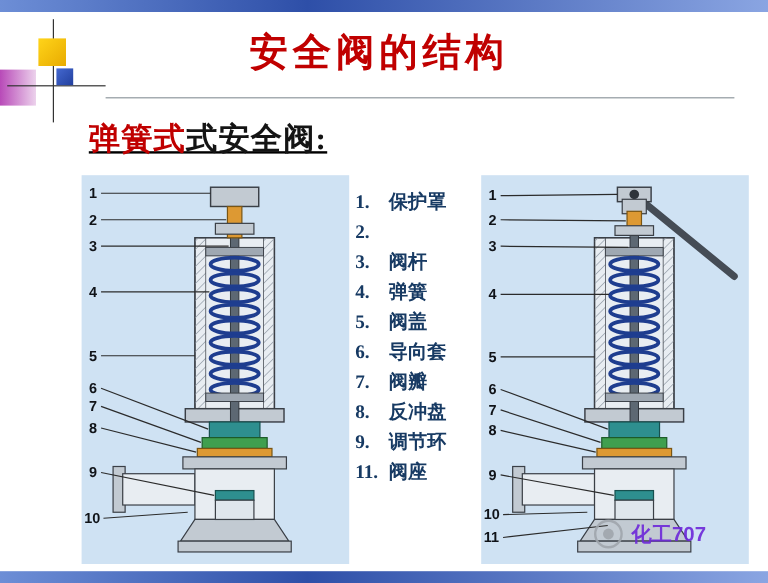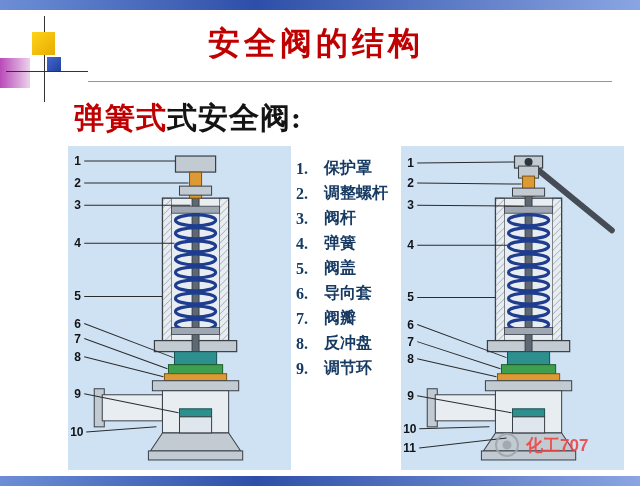--- a/index.html
+++ b/index.html
@@ -29,21 +29,21 @@
     position:absolute; left:50px; right:10px; top:24px; text-align:center;
     font-family:"Liberation Serif", serif;
     font-size:32px; line-height:38px; font-weight:bold; letter-spacing:4px;
     color:#c00000;
   }
   .title-rule { position:absolute; left:88px; top:81px; width:524px; height:1px; background:#8f989f; }
 
   .subtitle {
     position:absolute; left:74px; top:98px;
     font-family:"Liberation Serif", serif;
-    font-size:30px; font-weight:bold; letter-spacing:1px;
+    font-size:26px; font-weight:bold; letter-spacing:1px;text-decoration:underline;
   }
   .subtitle .red { color:#c00000; }
   .subtitle .dark { color:#141414; }
 
   .panel {
     position:absolute; top:146px; width:223px; height:324px;
     background:#cfe2f3;
   }
   .panel-left { left:68px; }
   .panel-right { left:401px; }
@@ -52,21 +52,21 @@
   .legend { position:absolute; left:296px; top:156px; width:104px; }
   .legend-row { display:flex; align-items:center; height:25px;
     font-family:"Liberation Serif", serif;
     font-size:16px; font-weight:bold; color:#173a63; }
   .legend-num { width:28px; flex:0 0 28px; }
   .legend-label { white-space:nowrap; }
 
   .watermark {
     position:absolute; left:494px; top:430px; height:30px; z-index:6;
     display:flex; align-items:center; gap:6px;
-    color:#ef4444; font-size:17px; font-weight:bold; opacity:0.9;
+    color:#6d28d9; font-size:17px; font-weight:bold; opacity:0.9;
   }
 
   svg text.callout { font-family:"Liberation Sans", sans-serif; font-size:12px; font-weight:bold; fill:#101318; }
 </style>
 </head>
 <body>
 
 <div class="slide">
 
   <div class="top-bar"></div>
@@ -177,21 +177,20 @@
     </svg>
   </div>
 
   <div class="legend">
     <div class="legend-row">
       <span class="legend-num">1.</span>
       <span class="legend-label">保护罩</span>
     </div>
     <div class="legend-row">
       <span class="legend-num">2.</span>
-      <span class="legend-label">调整螺杆</span>
     </div>
     <div class="legend-row">
       <span class="legend-num">3.</span>
       <span class="legend-label">阀杆</span>
     </div>
     <div class="legend-row">
       <span class="legend-num">4.</span>
       <span class="legend-label">弹簧</span>
     </div>
     <div class="legend-row">
@@ -206,20 +205,24 @@
       <span class="legend-num">7.</span>
       <span class="legend-label">阀瓣</span>
     </div>
     <div class="legend-row">
       <span class="legend-num">8.</span>
       <span class="legend-label">反冲盘</span>
     </div>
     <div class="legend-row">
       <span class="legend-num">9.</span>
       <span class="legend-label">调节环</span>
+    </div>
+    <div class="legend-row">
+      <span class="legend-num">11.</span>
+      <span class="legend-label">阀座</span>
     </div>
   </div>
 
   <div class="panel panel-right">
     <svg class="valve-svg" viewBox="0 0 222 323">
       <defs>
         <pattern id="hatchR" width="5" height="5" patternUnits="userSpaceOnUse" patternTransform="rotate(45)">
           <line x1="0" y1="0" x2="0" y2="5" stroke="#97a1ac" stroke-width="1.2"></line>
         </pattern>
       </defs>

